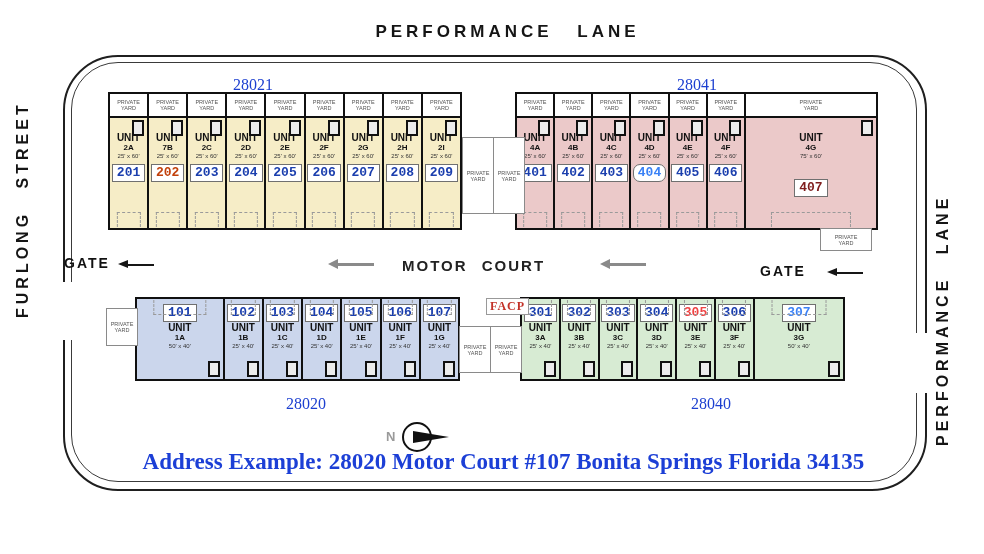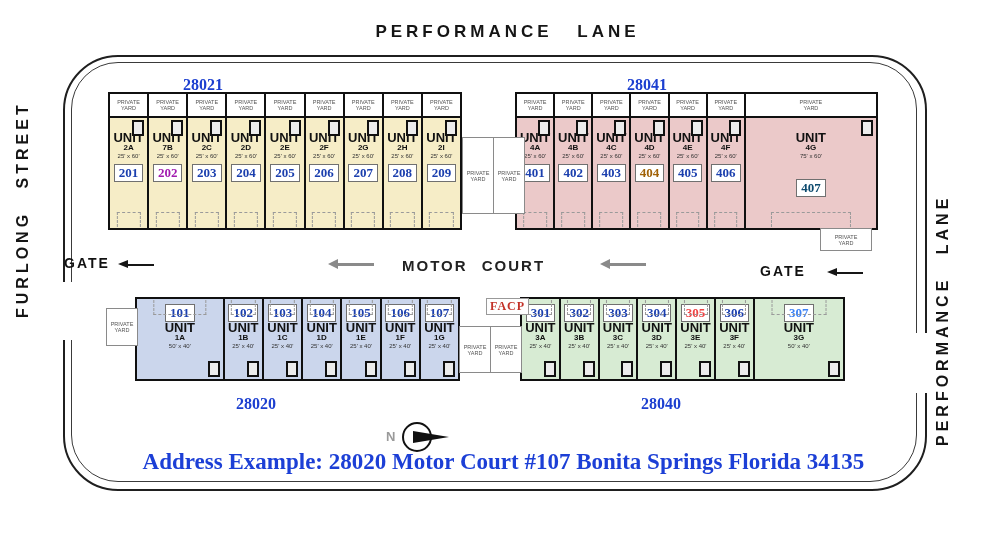--- a/index.html
+++ b/index.html
@@ -34,36 +34,36 @@
   .b3 { left:520px; top:297px; width:325px; height:84px; }
 
   .unit { position:relative; display:flex; flex-direction:column; border-left:2px solid #101010; min-width:0; }
   .unit:first-child { border-left:none; }
   .yardstrip { height:22px; background:#fff; border-bottom:2px solid #101010;
                display:flex; align-items:center; justify-content:center; flex:none; }
   .yardtxt { font-size:5.5px; line-height:6px; color:#555; text-align:center; width:30px; }
   .ubody { flex:1; position:relative; display:flex; flex-direction:column; align-items:center; }
   .b-top .ubody { padding-top:15px; }
   .b-bottom .ubody { padding-top:5px; }
-  .uword { font-size:13px; font-weight:bold; line-height:9px; }
+  .uword { font-size:10px; font-weight:bold; line-height:9px; }
   .uname { font-size:8px; font-weight:bold; line-height:9px; margin-top:1px; }
   .udims { font-size:6px; line-height:7px; margin-top:1px; color:#333; }
   .badge { margin-top:4px; background:#fff; border:1px solid #707070; padding:0 4px;
-           font-family:Liberation Serif, serif; font-weight:bold; font-size:13px; line-height:16px; }
+           font-family:Liberation Mono, monospace; font-weight:bold; font-size:13px; line-height:16px; }
   .b-bottom .badge { margin-top:0; margin-bottom:1px; }
   .door { position:absolute; width:8px; height:12px; border:2px solid #101010; background:#ececec; }
   .b-top .door { top:2px; right:3px; }
   .b-bottom .door { bottom:2px; right:3px; }
   .apron { position:absolute; left:50%; transform:translateX(-50%); width:60%; height:14px;
            border:1px dashed #9a9a9a; }
   .b-top .apron { bottom:1px; border-bottom:none; }
   .b-bottom .apron { top:1px; border-top:none; }
 
-  .bldg-label { position:absolute; width:90px; text-align:left; font-family:"Liberation Serif", serif;
-                font-weight:bold; font-size:16px; }
+  .bldg-label { position:absolute; width:90px; text-align:right; font-family:"Liberation Serif", serif;
+                font-weight:normal; font-size:16px; }
   .bl0 { left:183px; top:76px; } .bl1 { left:627px; top:76px; }
   .bl2 { left:236px; top:395px; } .bl3 { left:641px; top:395px; }
 
   
   .motor-court { position:absolute; left:402px; top:257px; font-size:15px; font-weight:bold;
                  letter-spacing:2px; word-spacing:8px; color:#222; }
   .gate { position:absolute; font-size:14px; font-weight:bold; letter-spacing:2px; color:#111; }
   .gate-l { left:64px; top:255px; } .gate-r { left:760px; top:263px; }
 
   .arrow { position:absolute; height:10px; }
@@ -142,21 +142,21 @@
       <div class="unit" style="flex: 1 1 0%; background: rgb(246, 237, 199);">
         <div class="yardstrip">
           <span class="yardtxt">PRIVATE YARD</span>
         </div>
         <div class="ubody">
         <div class="door"></div>
         <div class="apron"></div>
           <div class="uword">UNIT</div>
       <div class="uname">7B</div>
       <div class="udims">25' x 60'</div>
-          <div class="badge" style="color: #a21caf;">202</div>
+          <div class="badge" style="color: #c2410c;">202</div>
         </div>
       </div>
       <div class="unit" style="flex: 1 1 0%; background: rgb(246, 237, 199);">
         <div class="yardstrip">
           <span class="yardtxt">PRIVATE YARD</span>
         </div>
         <div class="ubody">
         <div class="door"></div>
         <div class="apron"></div>
           <div class="uword">UNIT</div>
@@ -287,21 +287,21 @@
       <div class="unit" style="flex: 1 1 0%; background: rgb(235, 201, 201);">
         <div class="yardstrip">
           <span class="yardtxt">PRIVATE YARD</span>
         </div>
         <div class="ubody">
         <div class="door"></div>
         <div class="apron"></div>
           <div class="uword">UNIT</div>
       <div class="uname">4D</div>
       <div class="udims">25' x 60'</div>
-          <div class="badge" style="color: #a16207;">404</div>
+          <div class="badge" style="color: #3b82f6; border-radius: 7px;">404</div>
         </div>
       </div>
       <div class="unit" style="flex: 1 1 0%; background: rgb(235, 201, 201);">
         <div class="yardstrip">
           <span class="yardtxt">PRIVATE YARD</span>
         </div>
         <div class="ubody">
         <div class="door"></div>
         <div class="apron"></div>
           <div class="uword">UNIT</div>
@@ -326,21 +326,21 @@
       <div class="unit" style="flex: 3.6 1 0%; background: rgb(235, 201, 201);">
         <div class="yardstrip">
           <span class="yardtxt">PRIVATE YARD</span>
         </div>
         <div class="ubody">
         <div class="door"></div>
         <div class="apron"></div>
           <div class="uword">UNIT</div>
       <div class="uname">4G</div>
       <div class="udims">75' x 60'</div>
-          <div class="badge" style="color: #0c4a6e; margin-top: 19px;">407</div>
+          <div class="badge" style="color: #7f1d1d; margin-top: 19px;">407</div>
         </div>
       </div>
     </div>
   <div class="building b2 b-bottom">
       <div class="unit" style="flex: 2.3 1 0%; background: rgb(203, 214, 236);">
         <div class="ubody">
         <div class="door"></div>
         <div class="apron"></div>
           <div class="badge" style="color: rgb(27, 63, 174);">101</div>
           <div class="uword">UNIT</div>

